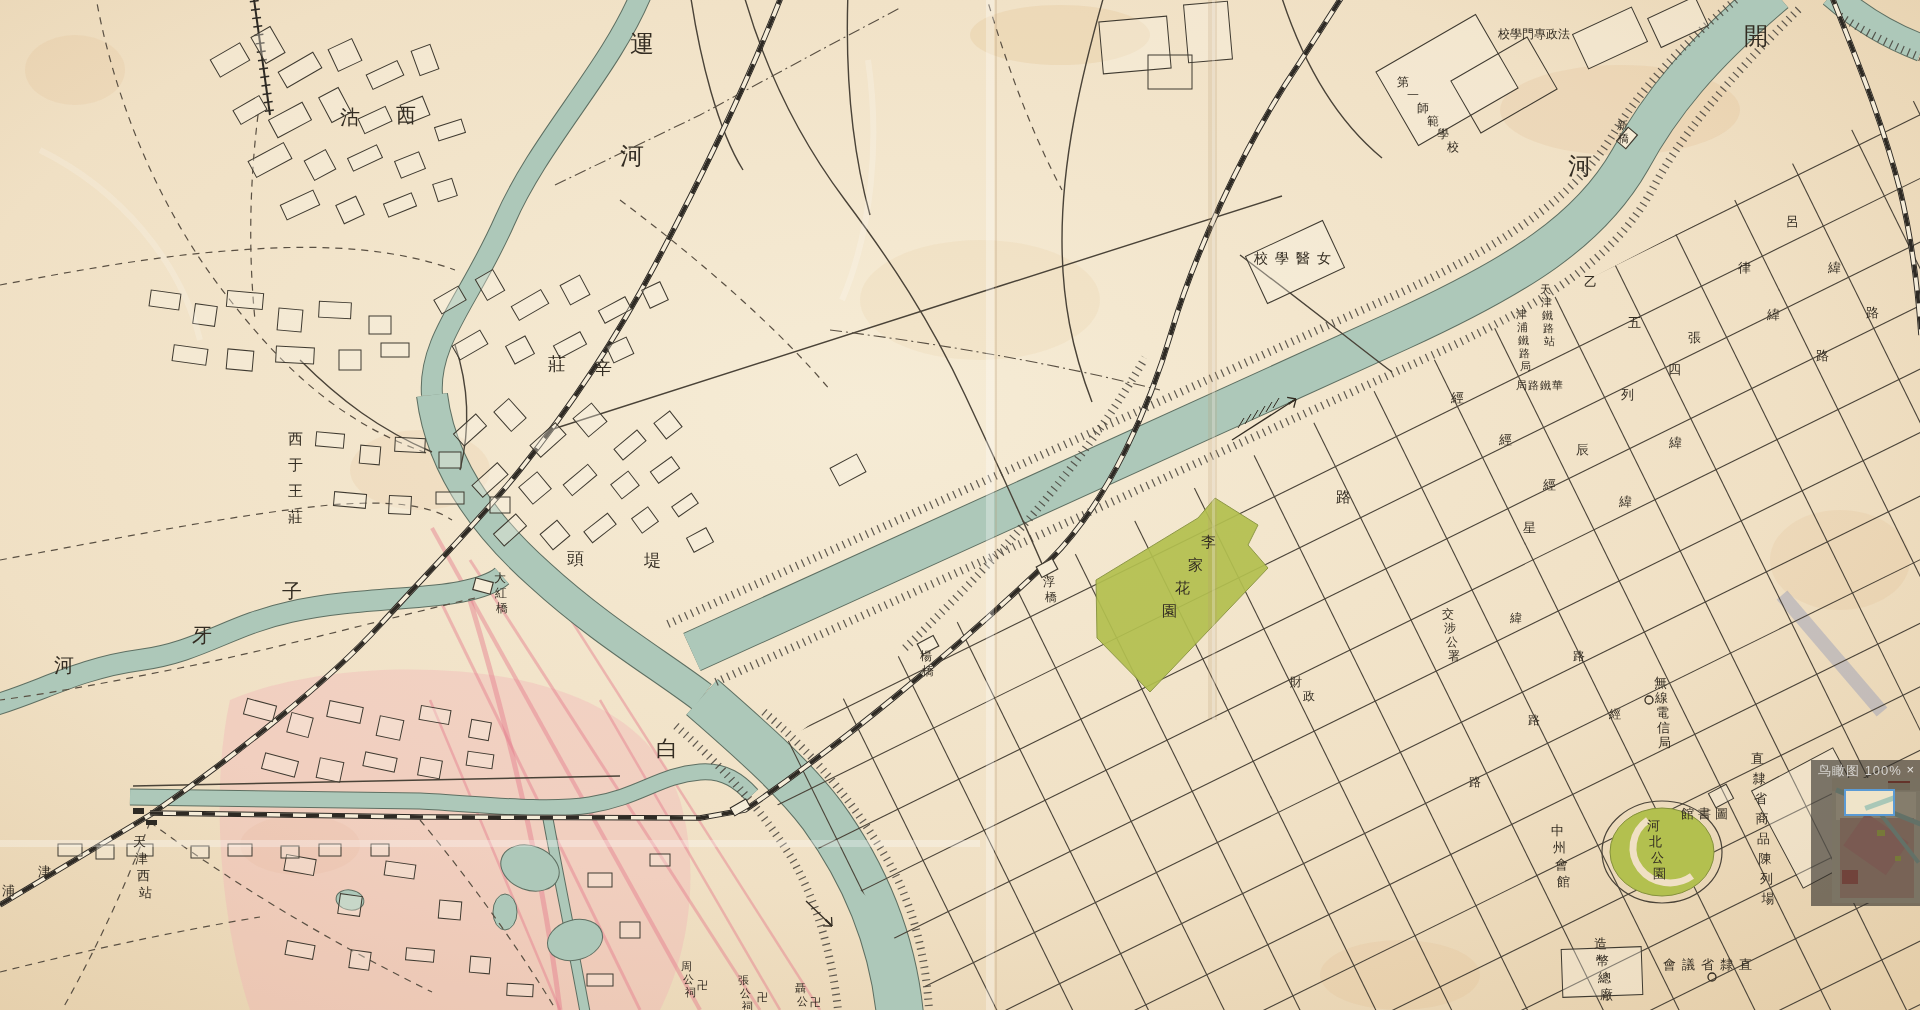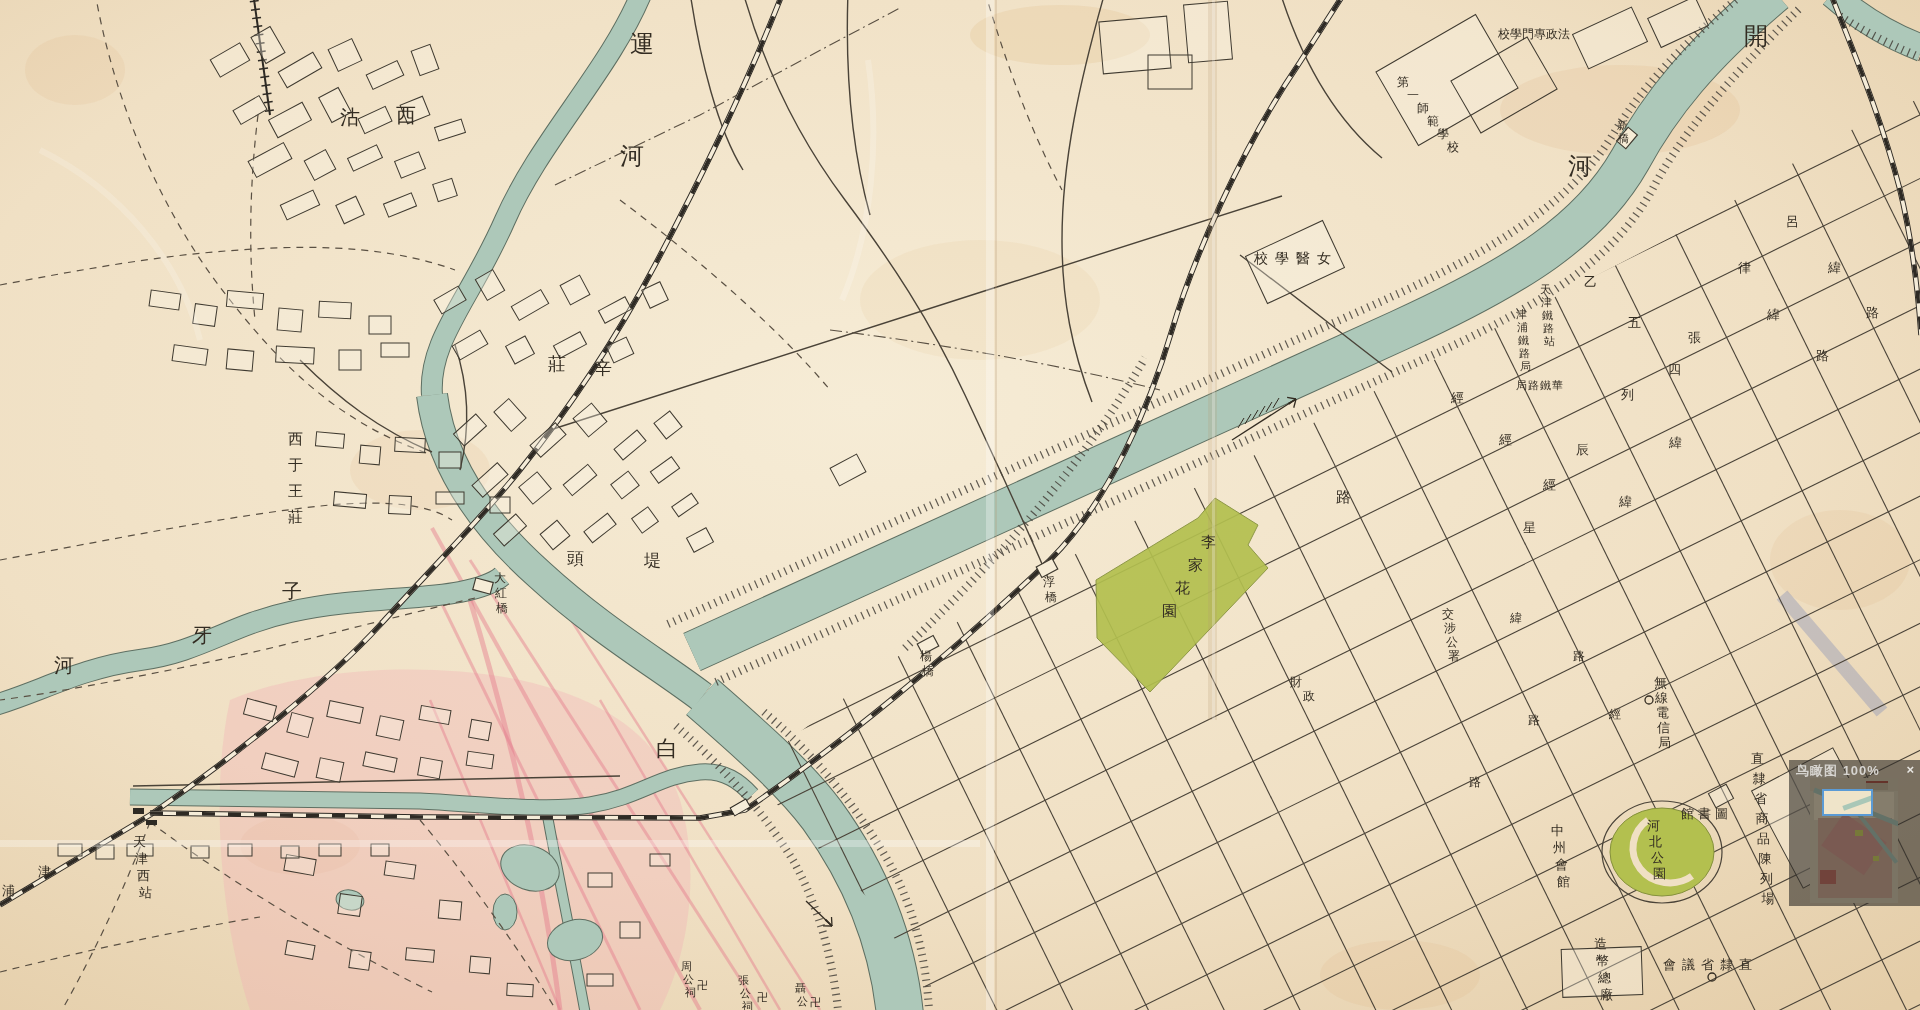--- a/index.html
+++ b/index.html
@@ -1,22 +1,22 @@
 <!DOCTYPE html>
 <html><head>
 <meta charset="utf-8">
 <style>
   html,body{margin:0;padding:0;background:#222;}
   #stage{position:relative;width:1920px;height:1010px;overflow:hidden;
          font-family:"Liberation Serif","DejaVu Serif",serif;}
   #map-svg{position:absolute;left:0;top:0;}
   
-  #nav-panel{position:absolute;right:0;top:760px;width:131px;height:146px;
+  #nav-panel{position:absolute;right:0;top:760px;width:109px;height:146px;
              background:rgba(52,48,44,0.62);z-index:10;
-             font-family:"Liberation Sans","DejaVu Sans",sans-serif;font-weight:bold;}
+             font-family:"Liberation Sans","DejaVu Sans",sans-serif;}
   #nav-title{position:absolute;left:7px;top:2px;font-size:13px;color:#d6d4d0;
              letter-spacing:1px;white-space:nowrap;}
   #nav-close{position:absolute;right:6px;top:2px;font-size:13px;color:#e8e6e2;
              cursor:pointer;line-height:15px;}
   #nav-thumb{position:absolute;left:21px;top:18px;width:88px;height:125px;
              background:#cfc2a4;overflow:hidden;cursor:pointer;}
   .thumb-bit{position:absolute;}
   #thumb-dim{position:absolute;left:0;top:0;right:0;bottom:0;background:rgba(40,38,35,0.5);}
   #nav-viewport{position:absolute;left:12px;top:11px;width:51px;height:27px;
                 border:2px solid #5b9bd5;background:#efe4c9;box-sizing:border-box;

